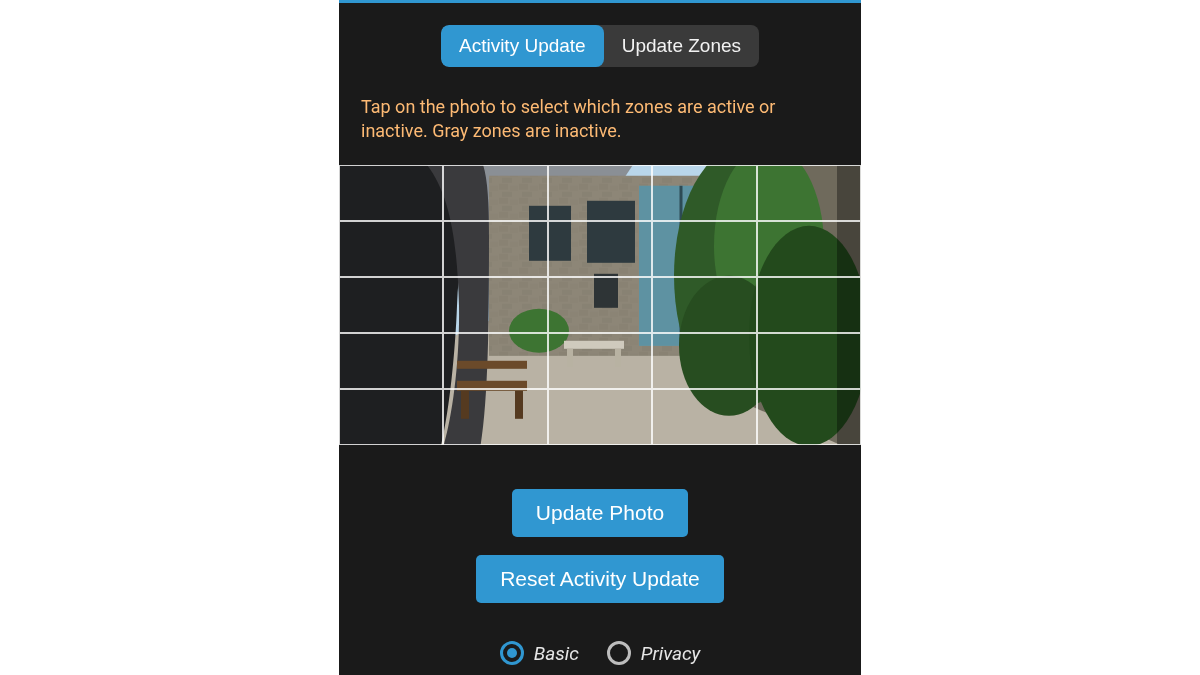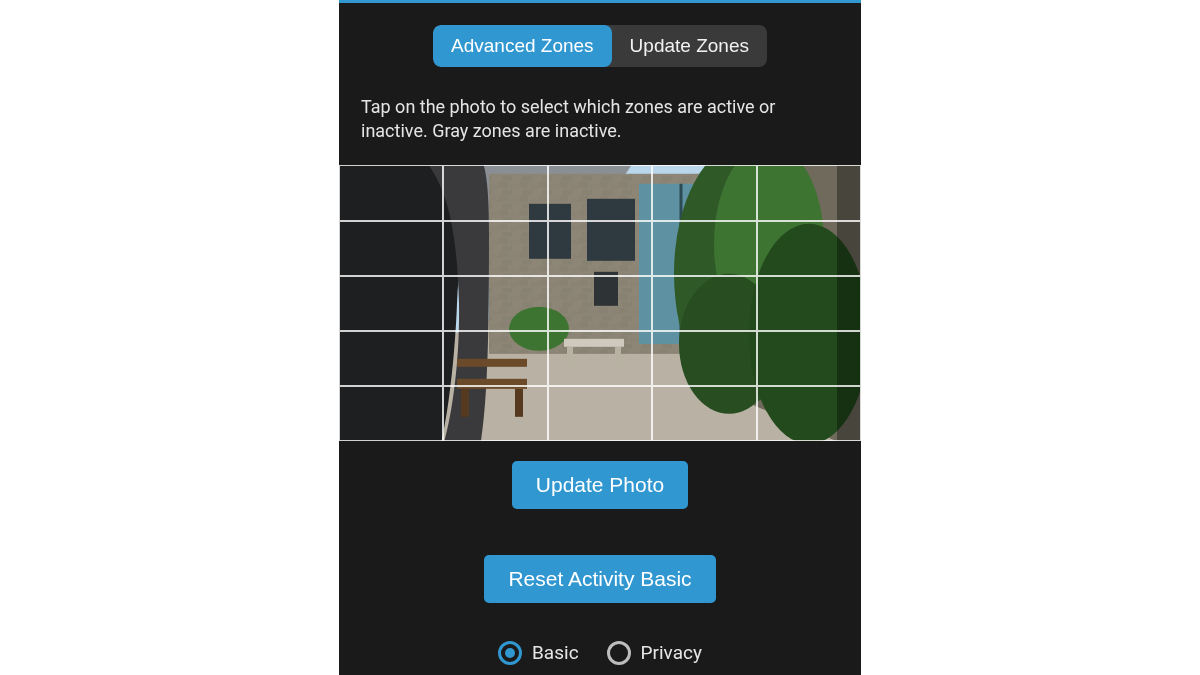--- a/index.html
+++ b/index.html
@@ -46,21 +46,21 @@
     cursor: pointer;
     white-space: nowrap;
   }
   .seg-btn.active {
     background: #3097d1;
     color: #ffffff;
     border-radius: 8px;
   }
   .instructions {
     padding: 10px 22px 22px 22px;
-    color: #e5e5e5;
+    color: #fdba74;
     font-size: 18px;
     line-height: 1.35;
   }
   .photo-wrap {
     position: relative;
     width: 100%;
     height: 298px;
     overflow: hidden;
   }
   .photo-wrap svg.photo {
@@ -75,22 +75,22 @@
   }
   .zone-cell {
     position: absolute;
     border: 1px solid rgba(255,255,255,0.8);
     background: transparent;
   }
   .buttons-area {
     display: flex;
     flex-direction: column;
     align-items: center;
-    gap: 46px;
-    padding: 20px 0 20px 0;
+    gap: 18px;
+    padding: 44px 0 20px 0;
   }
   .primary-btn {
     background: #3097d1;
     color: #ffffff;
     border: none;
     border-radius: 5px;
     padding: 12px 24px;
     font-size: 21px;
     font-weight: 500;
     cursor: pointer;
@@ -98,23 +98,24 @@
   }
   .mode-row {
     display: flex;
     justify-content: center;
     align-items: center;
     gap: 28px;
     padding: 18px 0 10px 0;
   }
   .radio-item {
     display: flex;
-    align-items: flex-start;
+    align-items: center;
     gap: 10px;
     cursor: pointer;
+    font-style: italic;
   }
   .radio-outer {
     width: 24px;
     height: 24px;
     border-radius: 50%;
     display: flex;
     align-items: center;
     justify-content: center;
   }
   .radio-outer.selected {
@@ -135,21 +136,21 @@
   }
 </style>
 </head>
 <body>
 
 <div class="phone-frame">
   <div class="top-accent"></div>
 
   <div class="tabs-row">
     <div class="segmented">
-      <button class="seg-btn active">Advanced Zones</button>
+      <button class="seg-btn active">Activity Update</button>
       <button class="seg-btn">Update Zones</button>
     </div>
   </div>
 
   <div class="instructions">Tap on the photo to select which zones are active or inactive. Gray zones are inactive.</div>
 
   <div class="photo-wrap">
 
     <svg class="photo" viewBox="0 0 522 298" preserveAspectRatio="xMidYMid slice">
 
@@ -227,21 +228,21 @@
         <div class="zone-cell" style="left: 0%; top: 80%; width: 20%; height: 20%;"></div>
         <div class="zone-cell" style="left: 20%; top: 80%; width: 20%; height: 20%;"></div>
         <div class="zone-cell" style="left: 40%; top: 80%; width: 20%; height: 20%;"></div>
         <div class="zone-cell" style="left: 60%; top: 80%; width: 20%; height: 20%;"></div>
         <div class="zone-cell" style="left: 80%; top: 80%; width: 20%; height: 20%;"></div>
       </div>
   </div>
 
   <div class="buttons-area">
     <button class="primary-btn">Update Photo</button>
-    <button class="primary-btn">Reset Activity Basic</button>
+    <button class="primary-btn">Reset Activity Update</button>
   </div>
 
   <div class="mode-row">
     <div class="radio-item">
       <span class="radio-outer selected">
         <span class="radio-inner"></span>
       </span>
       <span class="radio-label">Basic</span>
     </div>
     <div class="radio-item">

